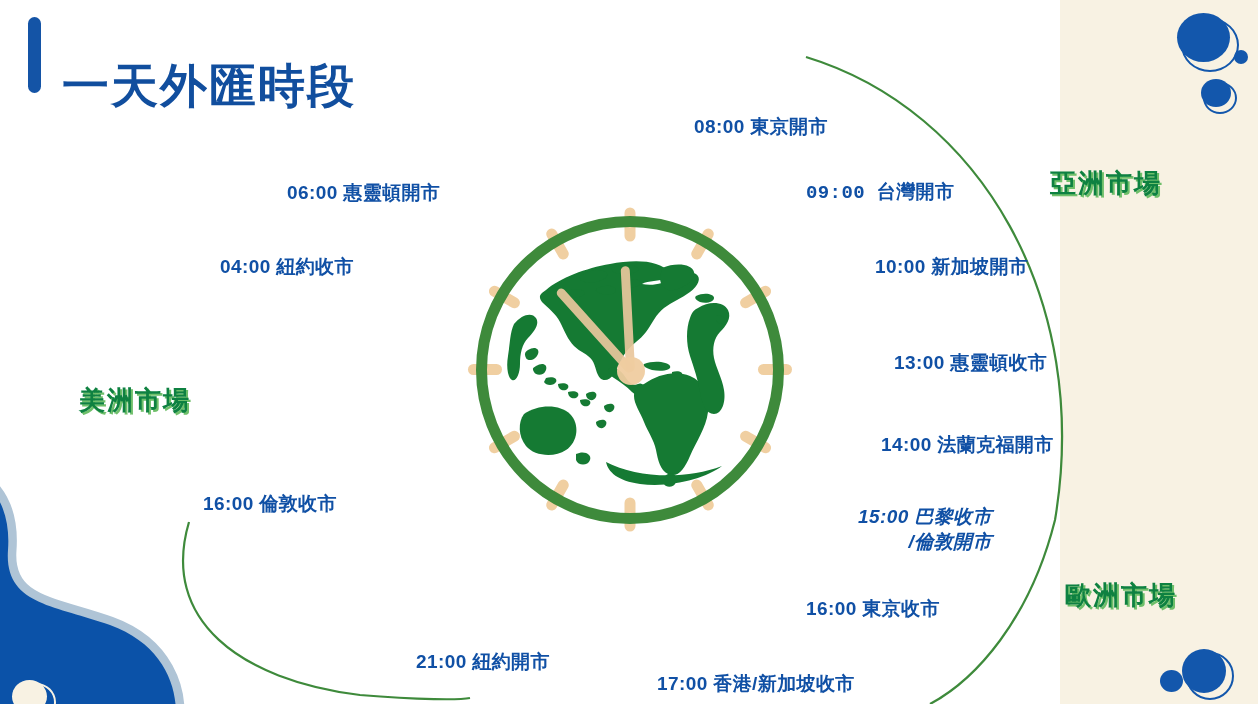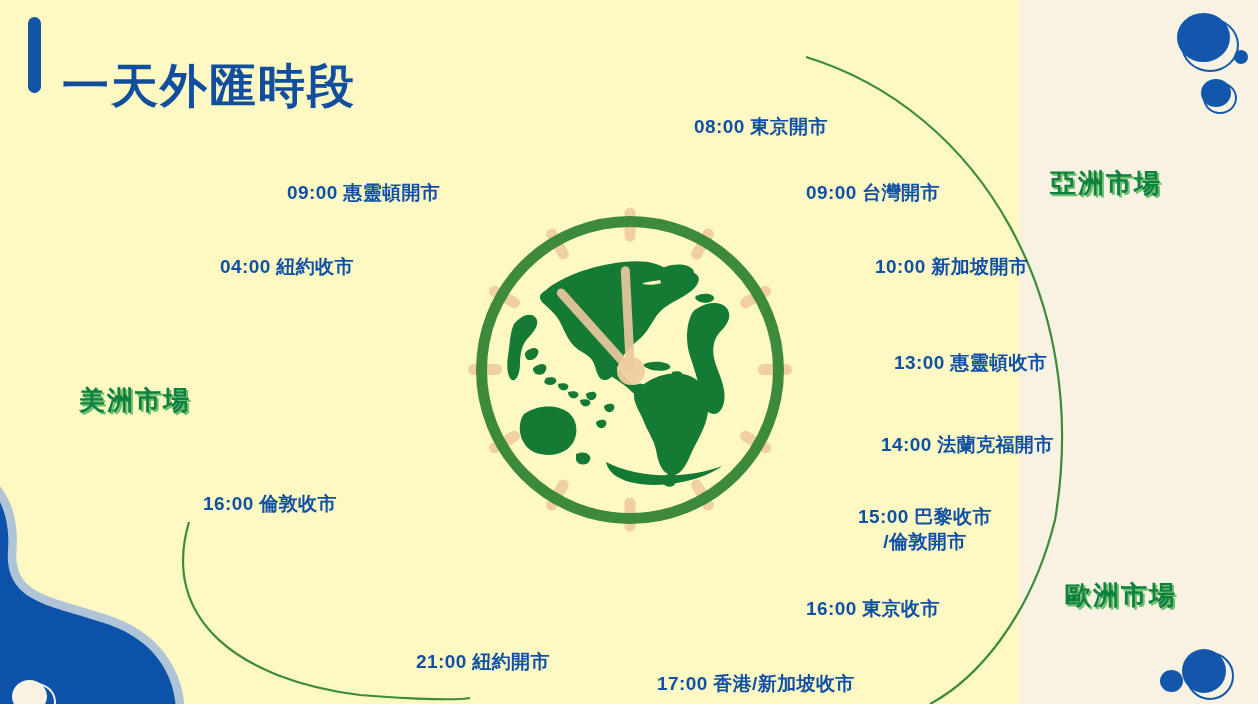--- a/index.html
+++ b/index.html
@@ -12,21 +12,22 @@
     background: #F8F2E3;
     font-family: "Liberation Sans", "DejaVu Sans", sans-serif;
     overflow: hidden;
     position: relative;
   }
   .stage {
     position: absolute;
     left: 0; top: 0;
     width: 1020px;
     height: 704px;
-    background: #fef9c3;
+    background: #ffffff;
+    padding-left: 40px;
   }
 
   
   .title-bar {
     position: absolute;
     left: 28px;
     top: 17px;
     width: 13px;
     height: 76px;
     background: #1454A6;
@@ -153,21 +154,21 @@
   
   .tlabel {
     position: absolute;
     color: #1050A5;
     font-size: 19px;
     font-weight: bold;
     white-space: nowrap;
     letter-spacing: 0.4px;
     line-height: 1.3;
   }
-  .tlabel.two-line { white-space: pre-line; text-align: center; }
+  .tlabel.two-line { white-space: pre-line; text-align: right; font-style: italic; }
 
   
   .region {
     position: absolute;
     font-size: 26px;
     font-weight: bold;
     color: #0E8141;
     white-space: nowrap;
     letter-spacing: 2px;
     text-shadow: 2px 2px 0 #6FBF6A;
@@ -284,26 +285,26 @@
     <div class="hand hand-hour"></div>
     <div class="hand hand-minute"></div>
     <div class="hand-hub"></div>
   </div>
 
   <div class="region" style="left:1050px; top:166px;">亞洲市場</div>
   <div class="region" style="left:79px; top:383px;">美洲市場</div>
   <div class="region" style="left:1065px; top:578px;">歐洲市場</div>
 
   <div class="tlabel" style="left:694px; top:115px;">08:00 東京開市</div>
-  <div class="tlabel" style="left:806px; top:181px;">09:00 台灣開市</div>
+  <div class="tlabel" style="left:806px; top:181px;font-family:Liberation Mono, monospace;">09:00 台灣開市</div>
   <div class="tlabel" style="left:875px; top:255px;">10:00 新加坡開市</div>
   <div class="tlabel" style="left:894px; top:351px;">13:00 惠靈頓收市</div>
   <div class="tlabel" style="left:881px; top:433px;">14:00 法蘭克福開市</div>
   <div class="tlabel two-line" style="left:858px; top:505px;">15:00 巴黎收市
 /倫敦開市</div>
   <div class="tlabel" style="left:806px; top:597px;">16:00 東京收市</div>
   <div class="tlabel" style="left:657px; top:672px;">17:00 香港/新加坡收市</div>
   <div class="tlabel" style="left:416px; top:650px;">21:00 紐約開市</div>
   <div class="tlabel" style="left:203px; top:492px;">16:00 倫敦收市</div>
   <div class="tlabel" style="left:220px; top:255px;">04:00 紐約收市</div>
-  <div class="tlabel" style="left:287px; top:181px;">09:00 惠靈頓開市</div>
+  <div class="tlabel" style="left:287px; top:181px;">06:00 惠靈頓開市</div>
 
 </div>
 
 </body></html>

